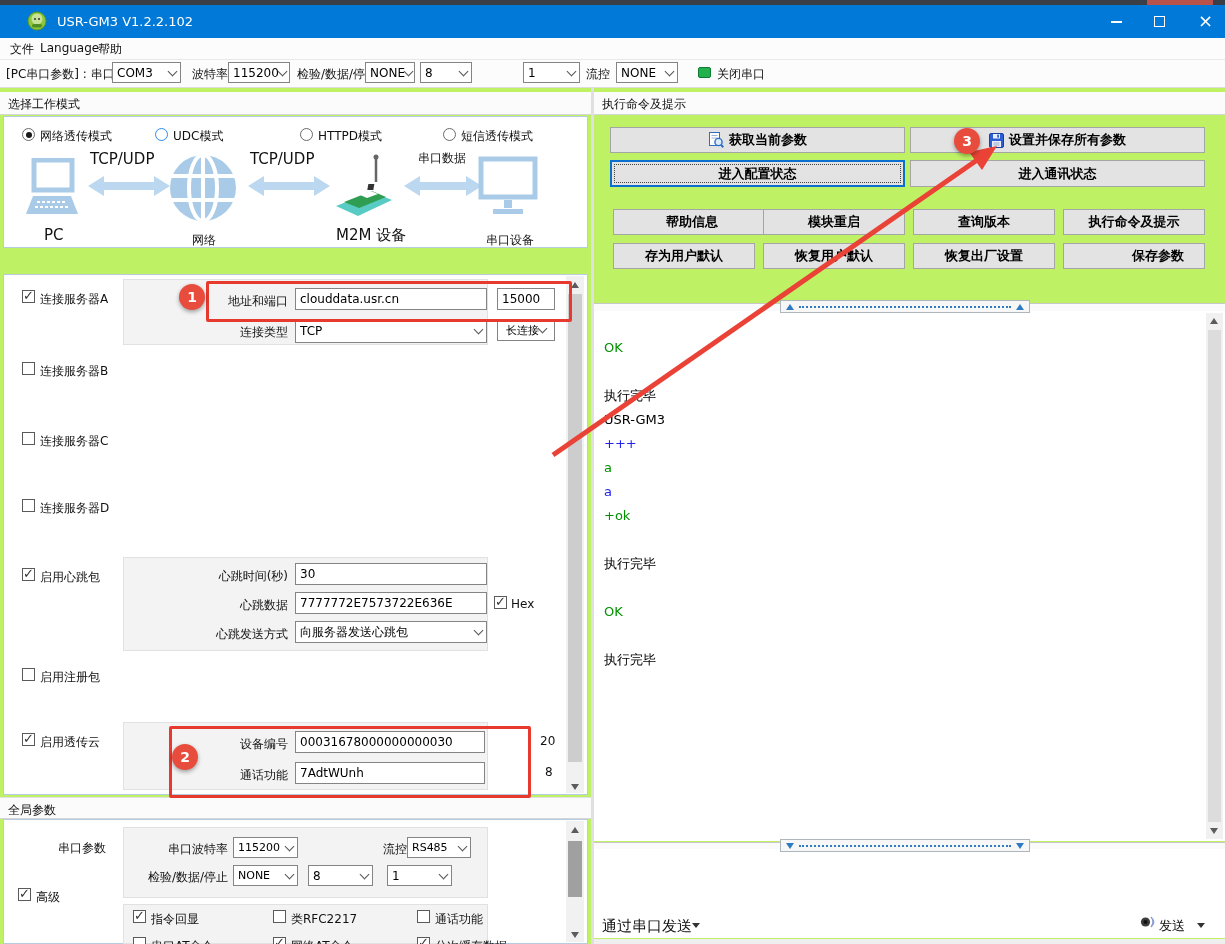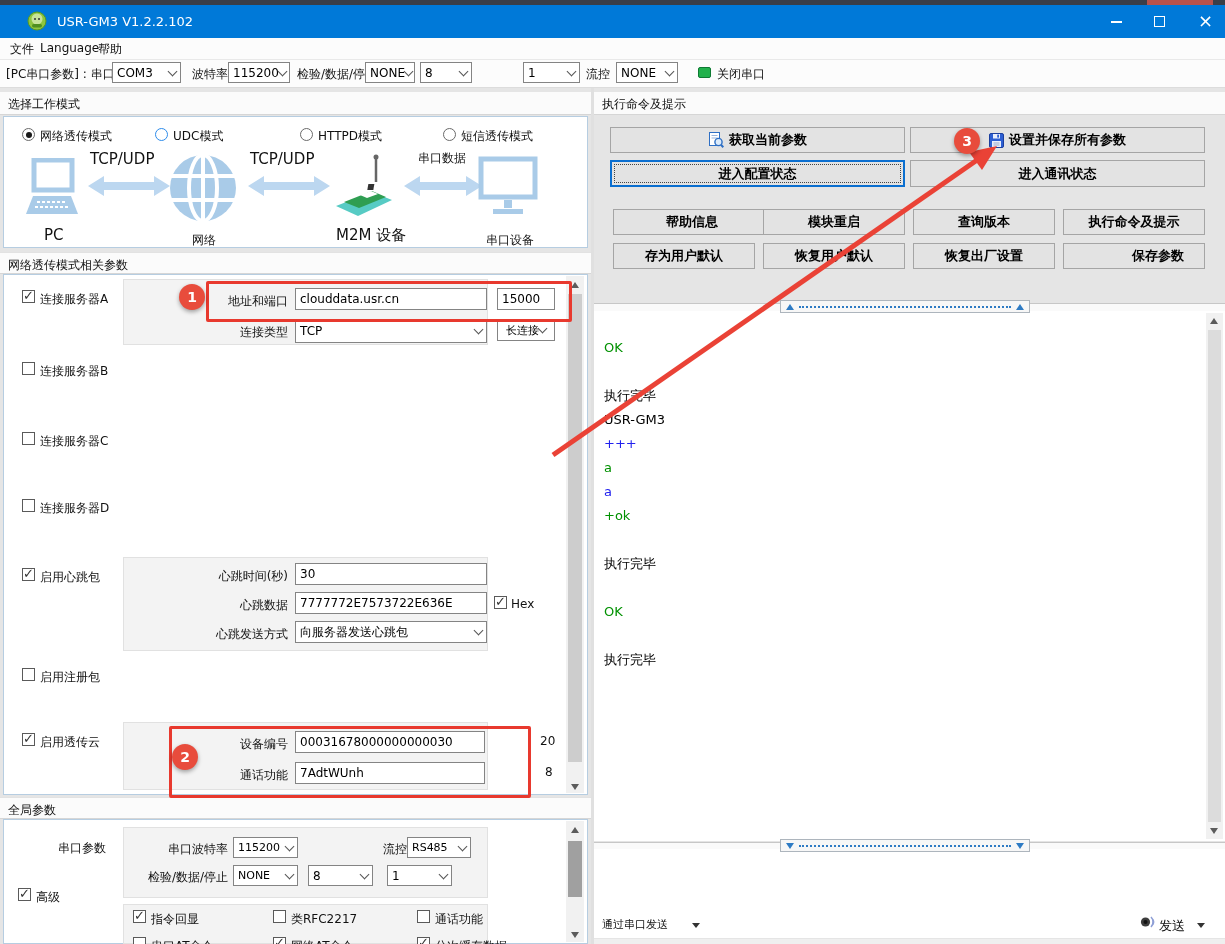--- a/index.html
+++ b/index.html
@@ -1,16 +1,16 @@
 <!DOCTYPE html>
 <html><head>
 <meta charset="utf-8">
 <style>
   html,body{margin:0;padding:0;}
-  #screen{position:relative;width:1225px;height:944px;overflow:hidden;background:#e5e5e5;
+  #screen{position:relative;width:1225px;height:944px;overflow:hidden;background:#bef264;
           font-family:"DejaVu Sans","Liberation Sans",sans-serif;font-size:12px;color:#111;}
   .abs{position:absolute;box-sizing:border-box;}
   .lbl{position:absolute;font-size:12px;color:#111;white-space:nowrap;box-sizing:border-box;}
   .lbl-r{text-align:right;}
   .input,.select{position:absolute;background:#fff;border:1px solid #848484;font-size:12px;
           padding:0 4px;display:flex;align-items:center;box-sizing:border-box;color:#000;}
   .select{justify-content:space-between;}
   .chev{width:6px;height:6px;border-right:1.5px solid #555;border-bottom:1.5px solid #555;
         transform:rotate(45deg);margin-top:-3px;flex:none;}
   .cb{position:absolute;width:13px;height:13px;border:1px solid #5a5a5a;background:#fff;box-sizing:border-box;}
@@ -167,21 +167,20 @@
     <polygon points="0,12 16,2 16,8 62,8 62,2 78,12 62,22 62,16 16,16 16,22" fill="#bcd7f0"></polygon>
   </svg>
 
   <svg class="abs" style="left:478px;top:156px;" width="60" height="64" viewBox="0 0 60 64">
     <rect x="3" y="3" width="54" height="38" fill="#fff" stroke="#a9cbe8" stroke-width="5"></rect>
     <rect x="26" y="44" width="8" height="8" fill="#a9cbe8"></rect>
     <rect x="15" y="53" width="30" height="5" fill="#a9cbe8"></rect>
   </svg>
   <span class="lbl" style="left:486px;top:232px;">串口设备</span>
 
-  <div class="grp-head" style="left:0;top:252px;width:591px;height:22px;border-top:1px solid #e2e2e2;">网络透传模式相关参数</div>
   <div class="panel" style="left:3px;top:274px;width:585px;height:521px;"></div>
 
   <div class="sb-track" style="left:566px;top:276px;width:18px;height:517px;"></div>
   <span class="tri-up" style="left:571px;top:282px;"></span>
   <div class="sb-thumb" style="left:568px;top:294px;width:14px;height:468px;"></div>
   <span class="tri-down" style="left:571px;top:784px;"></span>
 
   <span class="cb on" style="left:22px;top:290px;"></span>
   <span class="lbl" style="left:40px;top:291px;">连接服务器A</span>
   <div class="graybox" style="left:123px;top:279px;width:365px;height:66px;"></div>
@@ -387,21 +386,21 @@
   </div>
 
   <div class="split-line" style="left:594px;top:842px;width:631px;height:7px;"></div>
   <div class="split-handle" style="left:780px;top:839px;width:250px;height:13px;">
     <span class="t-down"></span>
     <span class="dotline"></span>
     <span class="t-down"></span>
   </div>
 
   <div class="abs" style="left:594px;top:849px;width:631px;height:89px;background:#fff;"></div>
-  <span class="lbl" style="left:602px;top:917px;font-size:11px;">通过串口发送</span>
+  <span class="lbl" style="left:602px;top:917px;font-size:15px;">通过串口发送</span>
   <span class="caret" style="left:692px;top:923px;border-top-color:#333;"></span>
   <svg class="abs" style="left:1140px;top:914px;" width="16" height="15" viewBox="0 0 16 15">
     <circle cx="5.5" cy="8" r="4.6" fill="#3c3c3c"></circle>
     <circle cx="5.5" cy="8" r="2" fill="#111"></circle>
     <path d="M11 3 A 7 7 0 0 1 11 13" stroke="#8e9fd6" stroke-width="1.6" fill="none"></path>
     <path d="M12.6 5.5 A 4 4 0 0 1 12.6 10.5" stroke="#8e9fd6" stroke-width="1.6" fill="none"></path>
   </svg>
   <span class="lbl" style="left:1159px;top:917px;font-size:13px;">发送</span>
   <span class="caret" style="left:1197px;top:923px;border-top-color:#333;"></span>
   <div class="abs" style="left:594px;top:939px;width:631px;height:5px;background:#efefef;"></div>

